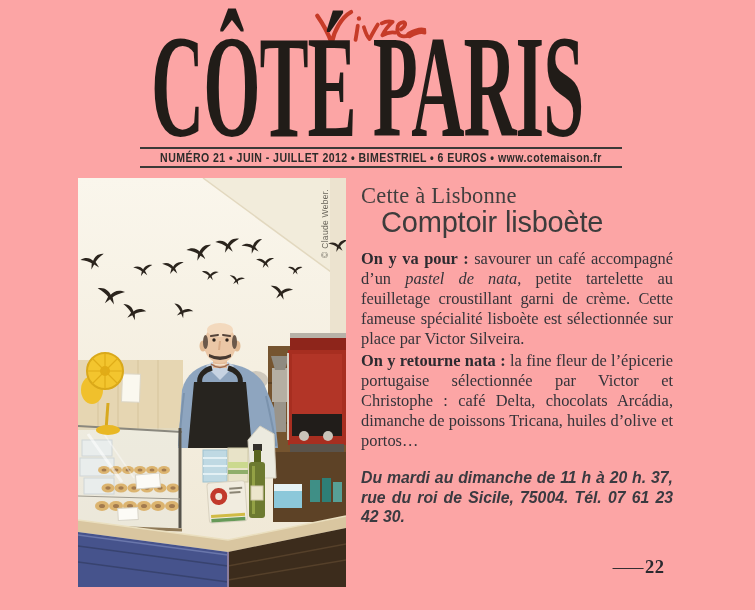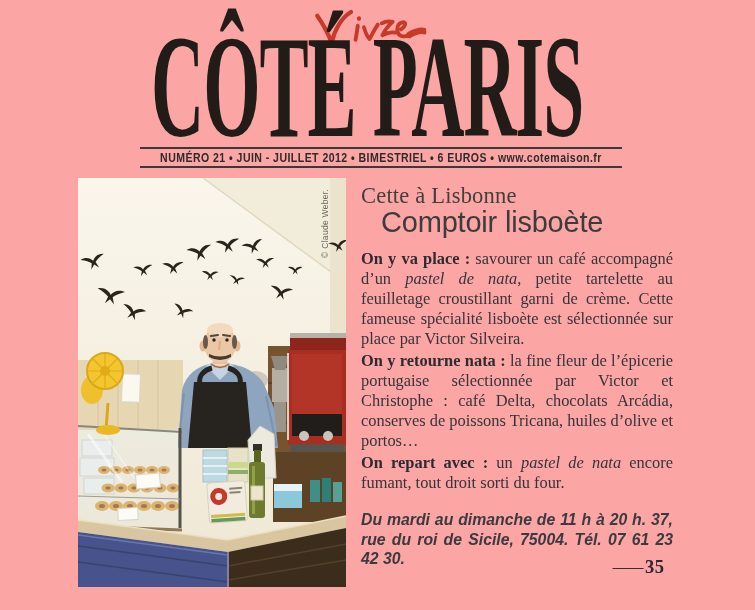--- a/index.html
+++ b/index.html
@@ -267,24 +267,23 @@
       </g>
 
       <text transform="translate(250,80) rotate(-90)" font-family="Liberation Sans, sans-serif" font-size="8.5" letter-spacing="0.3" fill="#6a665c">© Claude Weber.</text>
     </svg>
   </div>
 
   <div class="kicker">Cette à Lisbonne</div>
   <div class="art-title">Comptoir lisboète</div>
 
   <div class="body-col">
-    <p class="par"><b>On y va place : </b><span>savourer un café accompagné d’un </span><i>pastel de nata</i><span>, petite tartelette au feuilletage croustillant garni de crème. Cette fameuse spécialité lisboète est sélectionnée sur place par Victor Silveira.</span></p>
-    <p class="par"><b>On y retourne nata : </b><span>la fine fleur de l’épicerie portugaise sélectionnée par Victor et Christophe : café Delta, chocolats Arcádia, conserves de poissons Tricana, huiles d’olive et portos…</span><i></i><span></span></p>
-    <p class="par"><b>On repart avec : </b><span>un </span><i>pastel de nata</i><span> encore fumant, tout droit sorti du four.</span></p>
+    <p class="par"><b>On y va pour : </b><span>savourer un café accompagné d’un </span><i>pastel de nata</i><span>, petite tartelette au feuilletage croustillant garni de crème. Cette fameuse spécialité lisboète est sélectionnée sur place par Victor Silveira.</span></p>
+    <p class="par"><b>On y retourne nata : </b><span>la fine fleur de l’épicerie portugaise sélectionnée par Victor et Christophe : café Delta, chocolats Arcádia, dimanche de poissons Tricana, huiles d’olive et portos…</span><i></i><span></span></p>
     <p class="par info">Du mardi au dimanche de 11 h à 20 h. 37, rue du roi de Sicile, 75004. Tél. 07 61 23 42 30.</p>
   </div>
 
   <div class="footer">
     <span class="dash">—</span>
-    <span class="pnum">35</span>
+    <span class="pnum">22</span>
   </div>
 
 </div>
 
 </body></html>

